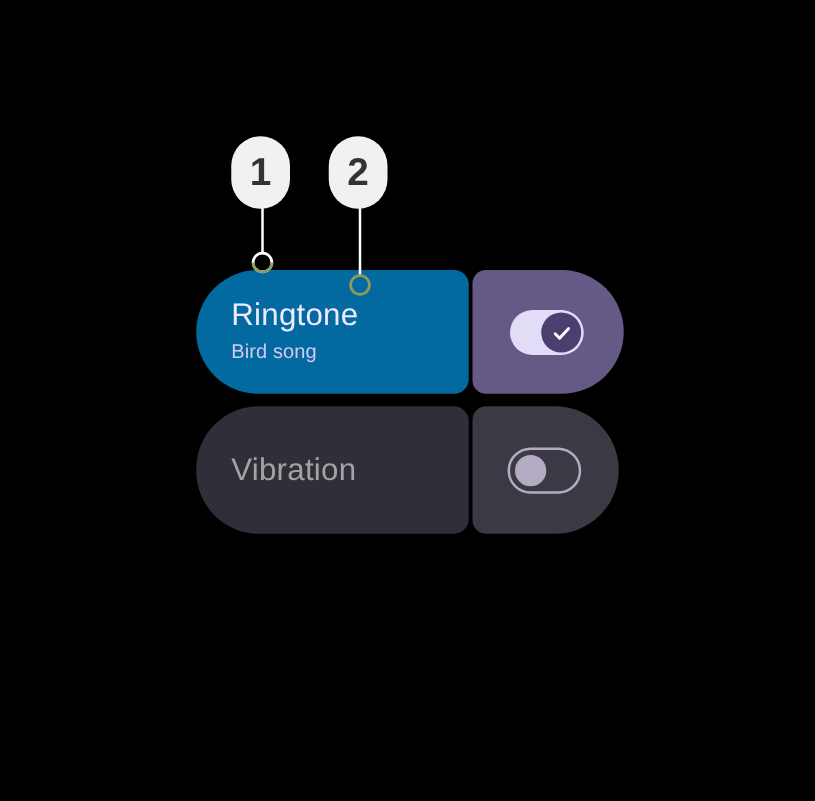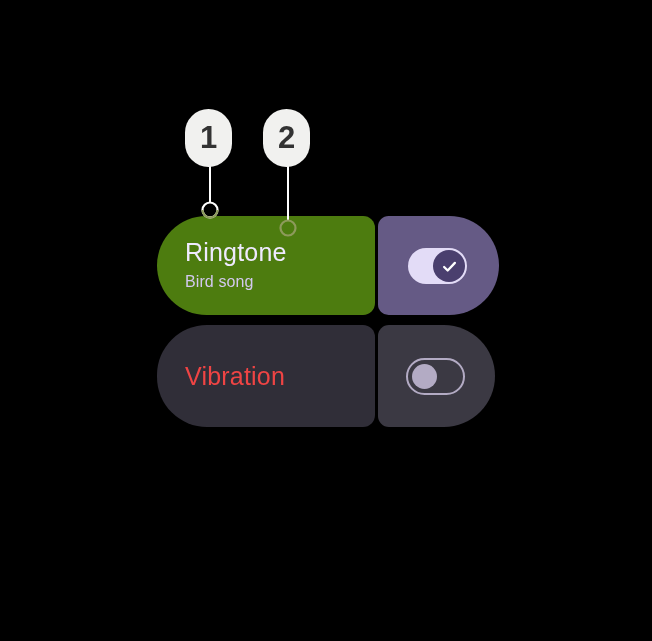--- a/index.html
+++ b/index.html
@@ -45,21 +45,21 @@
     font-weight: 400;
     margin-top: 2px;
   }
 
   
   #ringtone-label-card {
     left: 157px;
     top: 216px;
     width: 218px;
     height: 99px;
-    background: #4d7c0f;
+    background: #0369a1;
     border-radius: 50px 12px 12px 50px;
     padding-left: 28px;
   }
   #ringtone-label-card .title-text { color: #efeaff; }
   #ringtone-label-card .sub-text  { color: #d3c9ef; }
 
   #ringtone-toggle-card {
     left: 378px;
     top: 216px;
     width: 121px;
@@ -71,21 +71,21 @@
   
   #vibration-label-card {
     left: 157px;
     top: 325px;
     width: 218px;
     height: 102px;
     background: #302e38;
     border-radius: 50px 12px 12px 50px;
     padding-left: 28px;
   }
-  #vibration-label-card .title-text { color: #ef4444; }
+  #vibration-label-card .title-text { color: #a3a3a3; }
 
   #vibration-toggle-card {
     left: 378px;
     top: 325px;
     width: 117px;
     height: 102px;
     background: #3b3943;
     border-radius: 12px 56px 56px 12px;
   }
 

